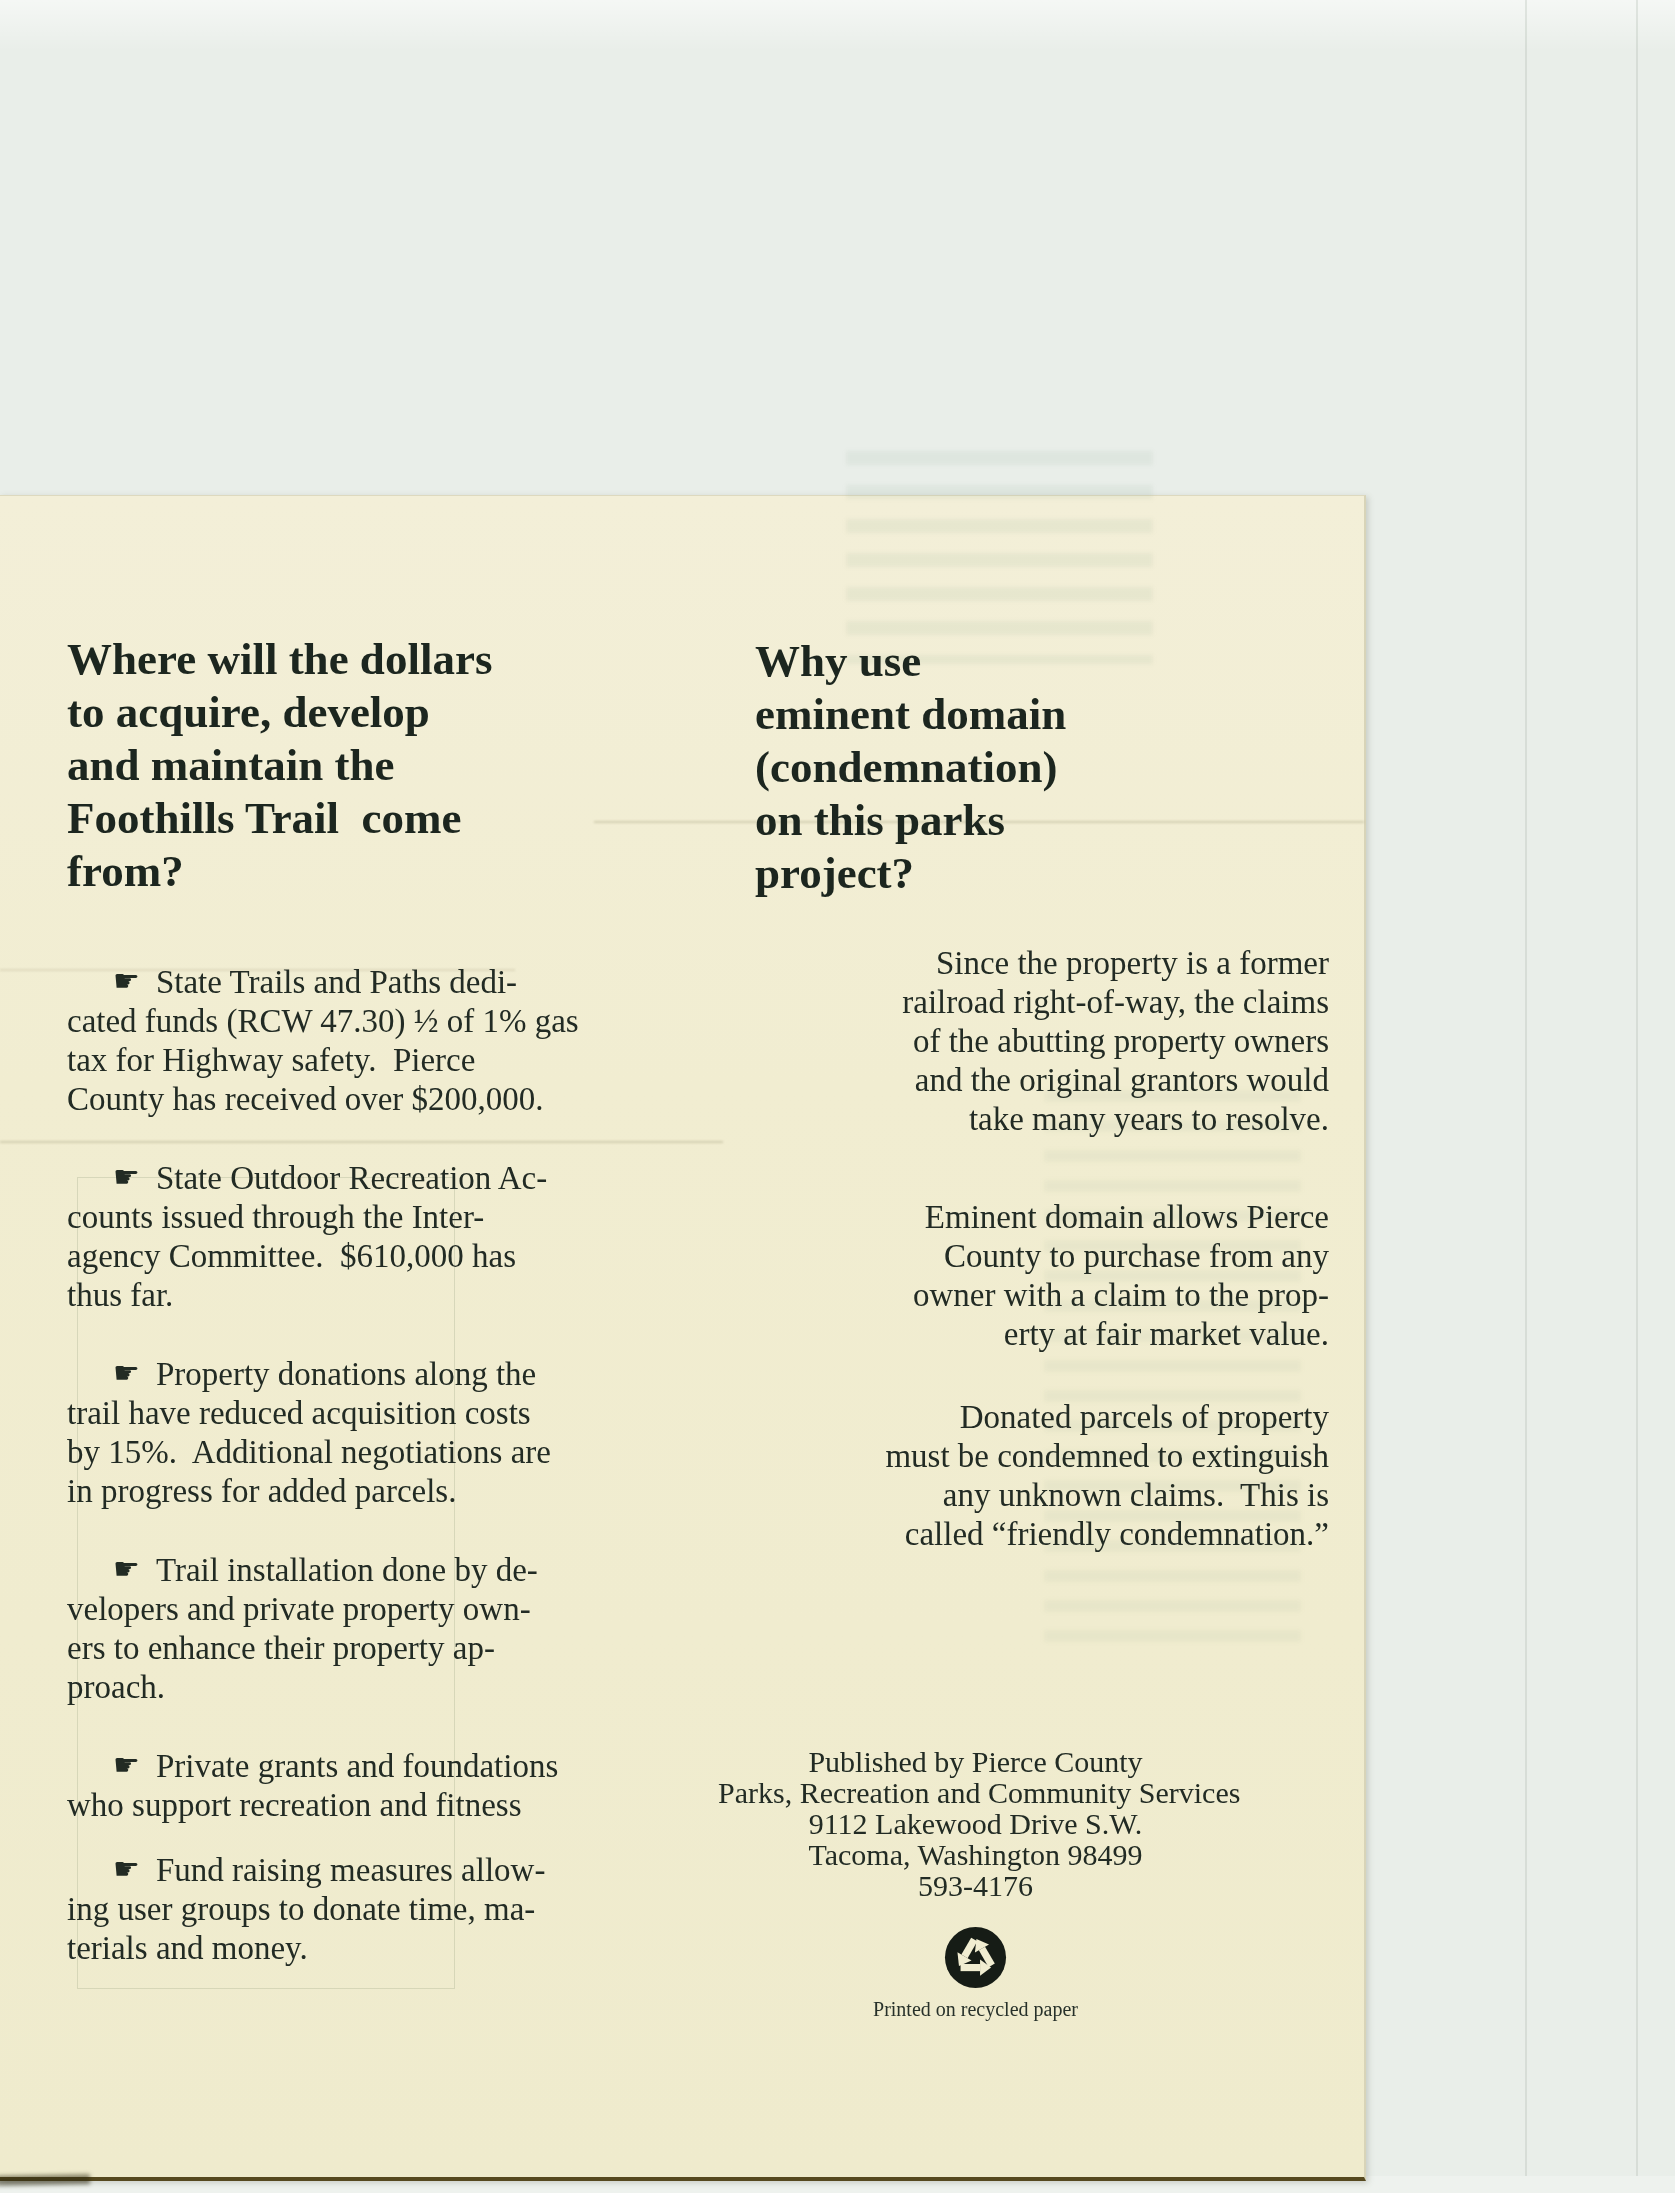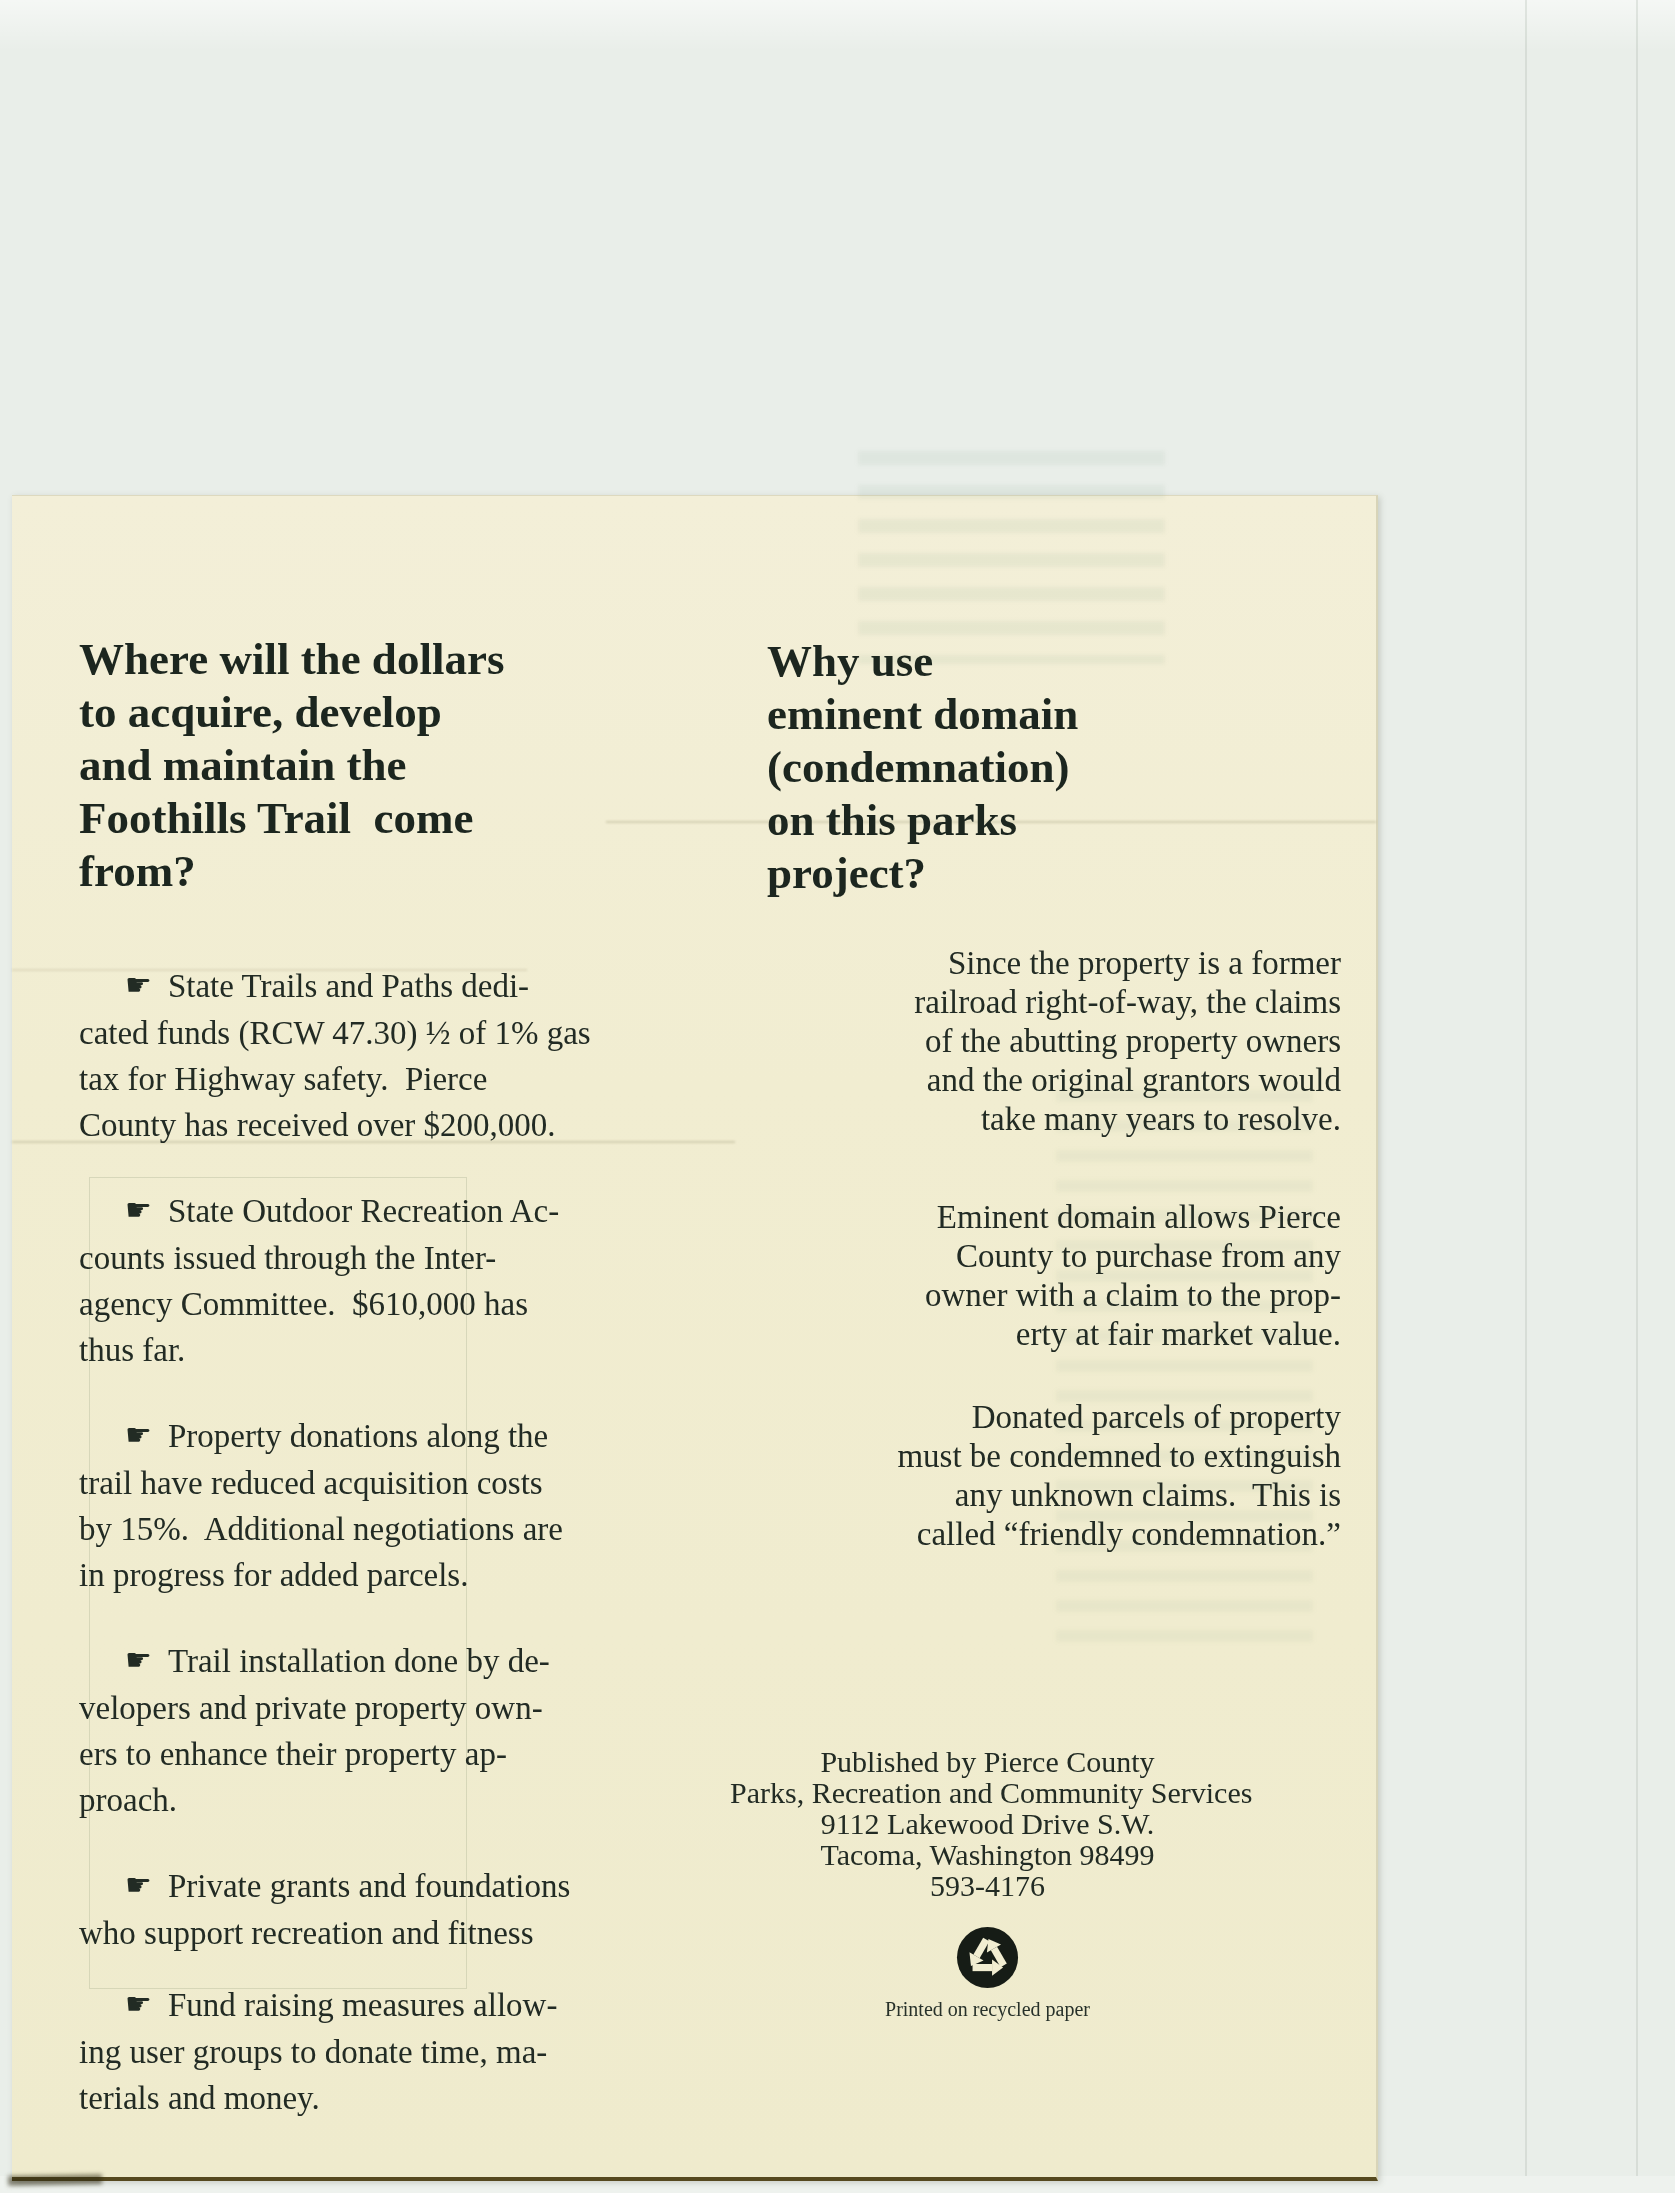--- a/index.html
+++ b/index.html
@@ -11,21 +11,21 @@
   }
   .scan{position:absolute;inset:0;}
   .scan::before{content:"";position:absolute;left:0;top:0;right:0;height:51px;
     background:linear-gradient(180deg, rgba(255,255,255,0.55), rgba(255,255,255,0));}
   .streak{position:absolute;top:0;bottom:0;width:2px;background:rgba(150,162,150,0.22);}
   .streak.s1{left:1525px;}
   .streak.s2{left:1636px;}
   .bottom-strip{position:absolute;left:0;right:0;bottom:0;height:18px;background:#eef2ee;}
 
   .paper{
-    position:absolute;left:12px;top:495px;width:1364px;height:1681px;
+    position:absolute;left:0;top:495px;width:1364px;height:1681px;
     background:linear-gradient(180deg,#f3efd8 0%, #f1edd1 35%, #efebcd 100%);
     border-top:1px solid #ddd9bf;
     border-right:2px solid #d8d4b8;
     border-bottom:4px solid #56491f;
     box-shadow:2px 2px 6px rgba(90,95,80,0.25);
     color:#222b24;
   }
   .smudge{position:absolute;left:-4px;bottom:-8px;width:94px;height:10px;
     background:rgba(45,42,18,0.55);filter:blur(2px);transform:rotate(-1deg);}
 
@@ -48,21 +48,21 @@
   h1 div{white-space:pre;}
 
   .col-left{position:absolute;left:67px;top:137px;width:594px;}
   .col-left h1{margin-bottom:65px;}
   .col-right{position:absolute;left:755px;top:139px;width:574px;}
   .col-right h1{margin-bottom:44px;}
 
   .body-text{font-size:33px;line-height:39px;}
   .body-text div{white-space:pre;}
 
-  .bullet{margin:0 0 40px 0;font-size:33px;line-height:46px;}
+  .bullet{margin:0 0 40px 0;font-size:33px;line-height:39px;}
   .bullet.tight{margin-bottom:26px;}
   .bullet .first{padding-left:46px;white-space:pre;}
   .manicule{font-family:"DejaVu Sans", sans-serif;font-size:30px;margin-right:16px;
     position:relative;top:-2px;}
   .bullet .rest div{white-space:pre;}
 
   .para{margin:0 0 59px 0;text-align:right;}
   .para.p2{margin-bottom:44px;}
   .para > div:first-child{text-indent:44px;}
 

